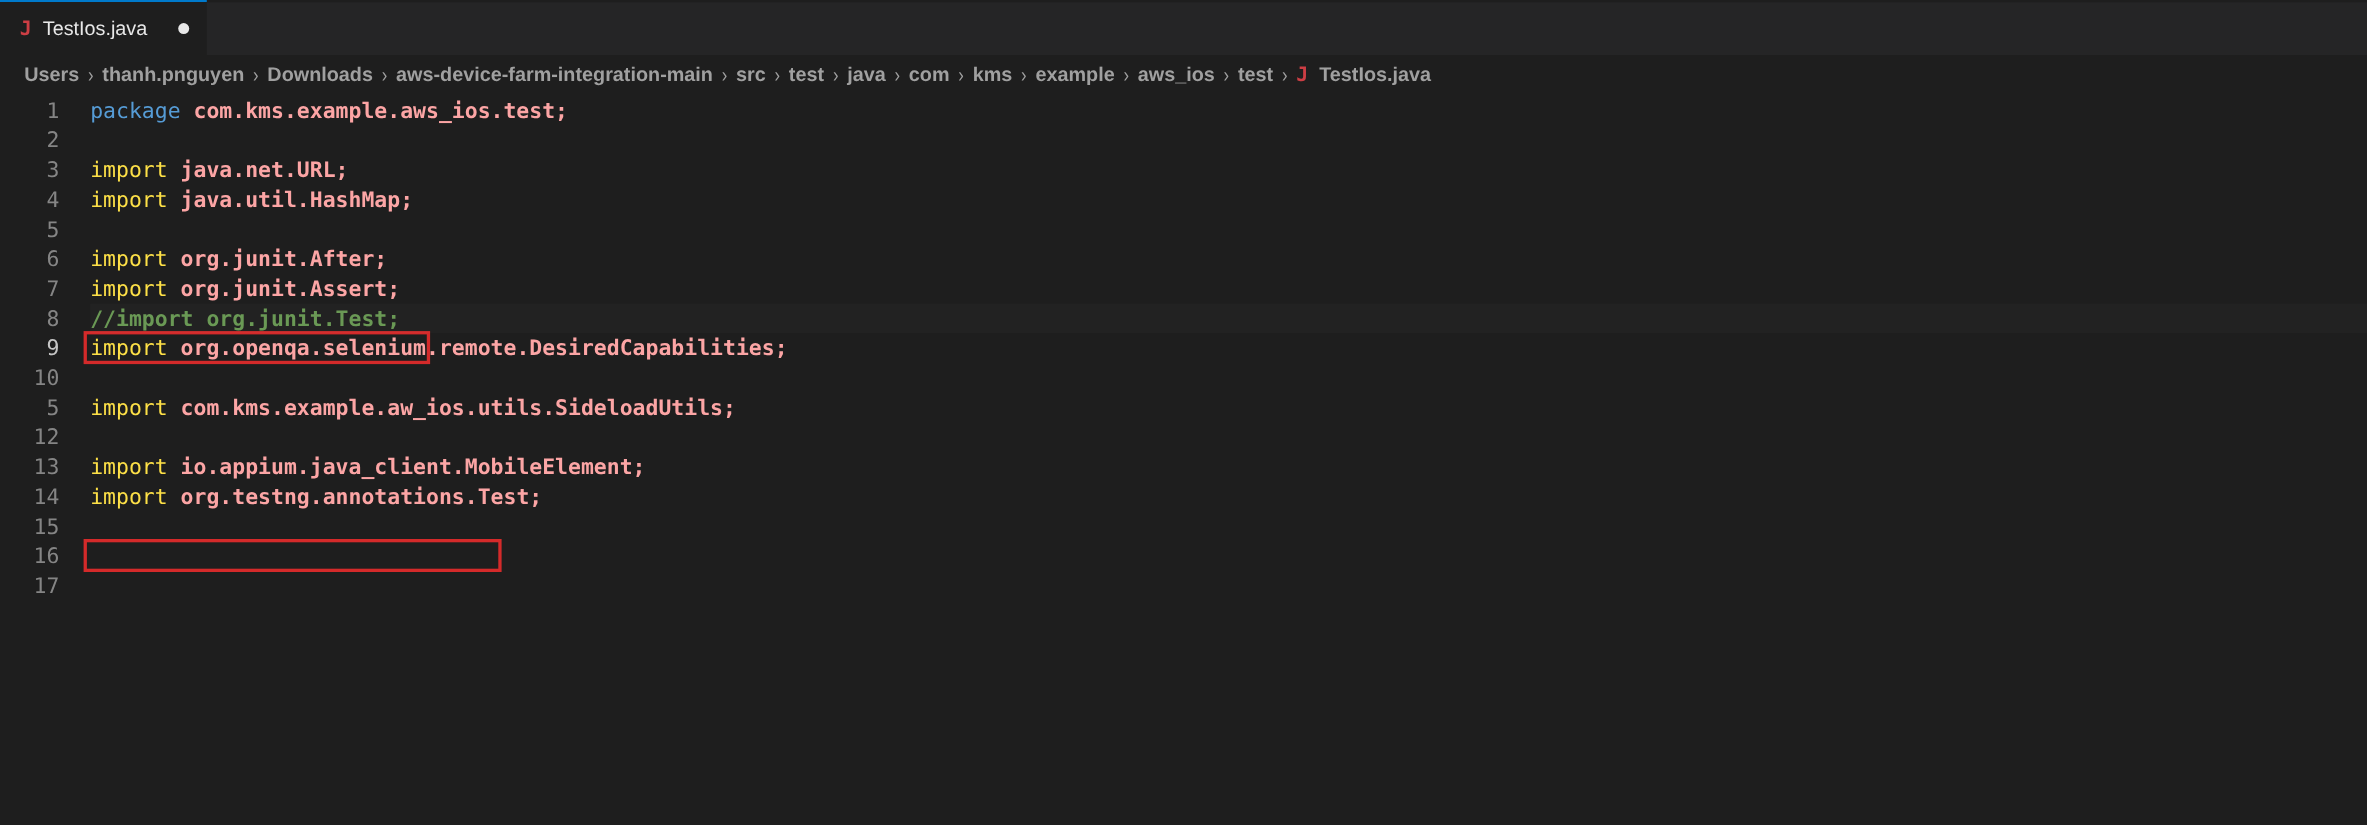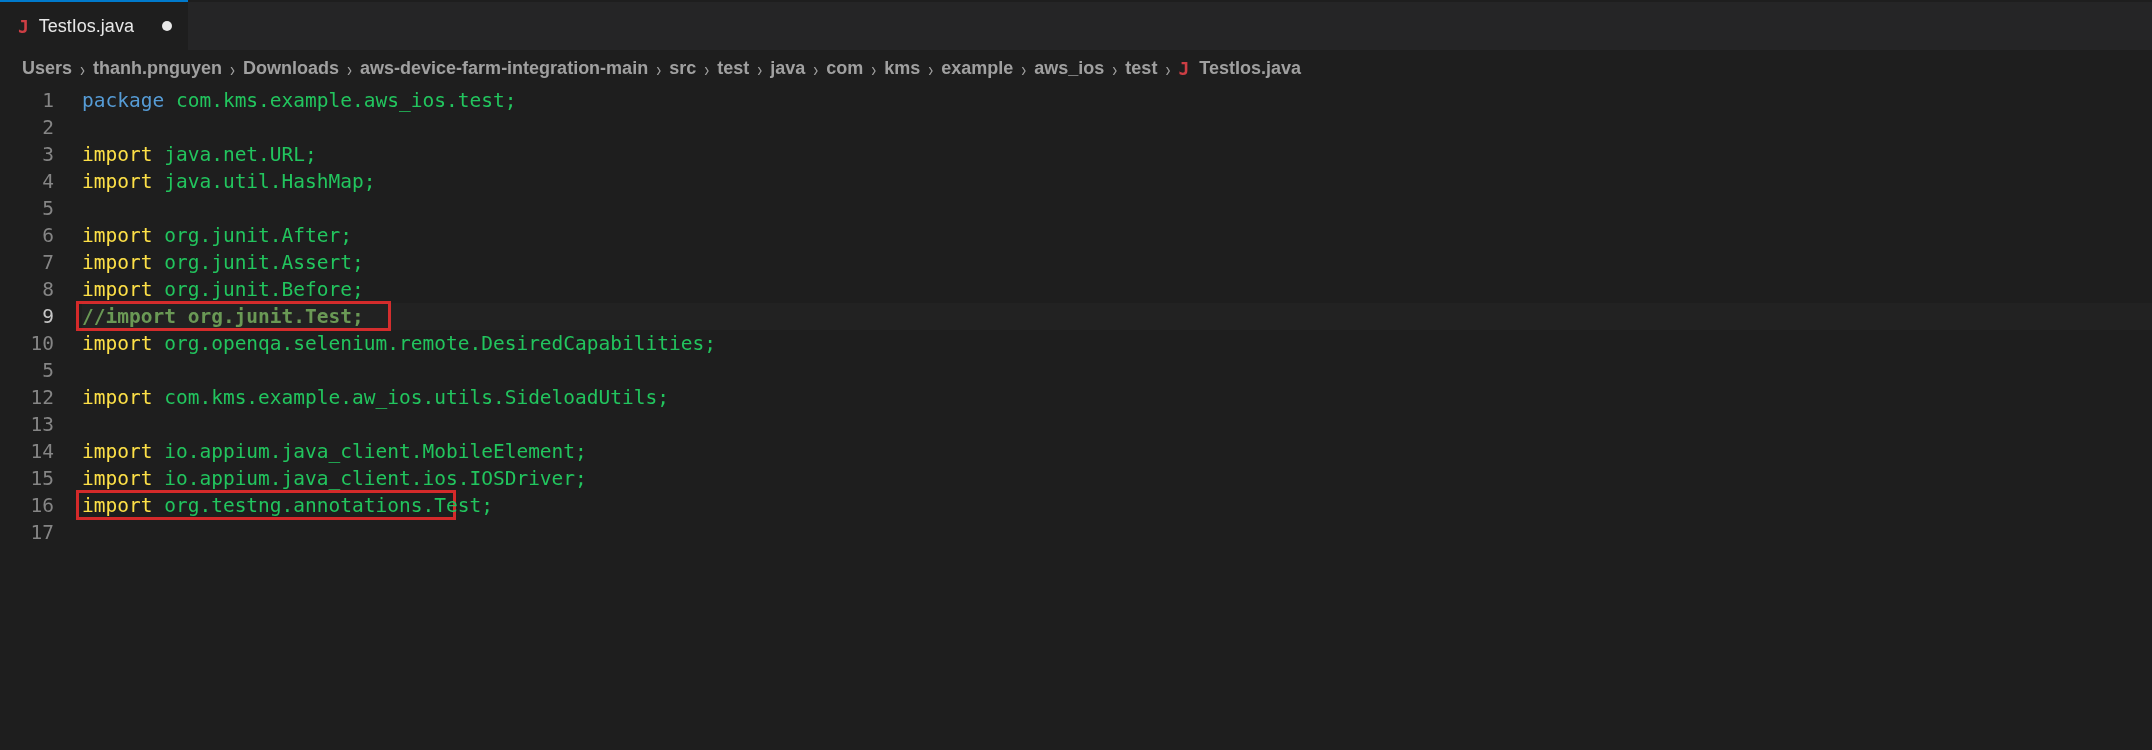--- a/index.html
+++ b/index.html
@@ -81,21 +81,21 @@
   .gutter .ln { height: 27px; }
   .gutter .ln.current { color: #c6c6c6; }
   .code {
     position: relative;
     flex: 1;
   }
   .line { height: 27px; white-space: pre; position: relative; }
   .line.current-line { background: rgba(255,255,255,0.02); }
   .kw-package { color: #569cd6; }
   .kw-import { color: #fde047; }
-  .pkg { color: #22c55e; }
+  .pkg { color: #fca5a5; font-weight: bold; }
   .comment { color: #6a9955; font-weight: bold; }
 
   .hl-box {
     position: absolute;
     border: 3px solid #d42a2a;
     pointer-events: none;
   }
   .hl1 { left: -6px; top: 214px; width: 315px; height: 30px; }
   .hl2 { left: -6px; top: 403px; width: 380px; height: 30px; }
   .chev { display:inline-block; transform: scaleY(1.3); }
@@ -165,23 +165,21 @@
   <div class="code" id="code">
     <div class="hl-box hl1"></div>
     <div class="hl-box hl2"></div>
   <div class="line"><span class="kw-package">package</span><span class="pkg"> com.kms.example.aws_ios.test;</span></div>
       <div class="line"></div>
       <div class="line"><span class="kw-import">import</span><span class="pkg"> java.net.URL;</span></div>
       <div class="line"><span class="kw-import">import</span><span class="pkg"> java.util.HashMap;</span></div>
       <div class="line"></div>
       <div class="line"><span class="kw-import">import</span><span class="pkg"> org.junit.After;</span></div>
       <div class="line"><span class="kw-import">import</span><span class="pkg"> org.junit.Assert;</span></div>
-      <div class="line"><span class="kw-import">import</span><span class="pkg"> org.junit.Before;</span></div>
       <div class="line current-line"><span class="comment">//import org.junit.Test;</span></div>
       <div class="line"><span class="kw-import">import</span><span class="pkg"> org.openqa.selenium.remote.DesiredCapabilities;</span></div>
       <div class="line"></div>
       <div class="line"><span class="kw-import">import</span><span class="pkg"> com.kms.example.aw_ios.utils.SideloadUtils;</span></div>
       <div class="line"></div>
       <div class="line"><span class="kw-import">import</span><span class="pkg"> io.appium.java_client.MobileElement;</span></div>
-      <div class="line"><span class="kw-import">import</span><span class="pkg"> io.appium.java_client.ios.IOSDriver;</span></div>
       <div class="line"><span class="kw-import">import</span><span class="pkg"> org.testng.annotations.Test;</span></div>
     </div>
 </div>
 
 </body></html>

